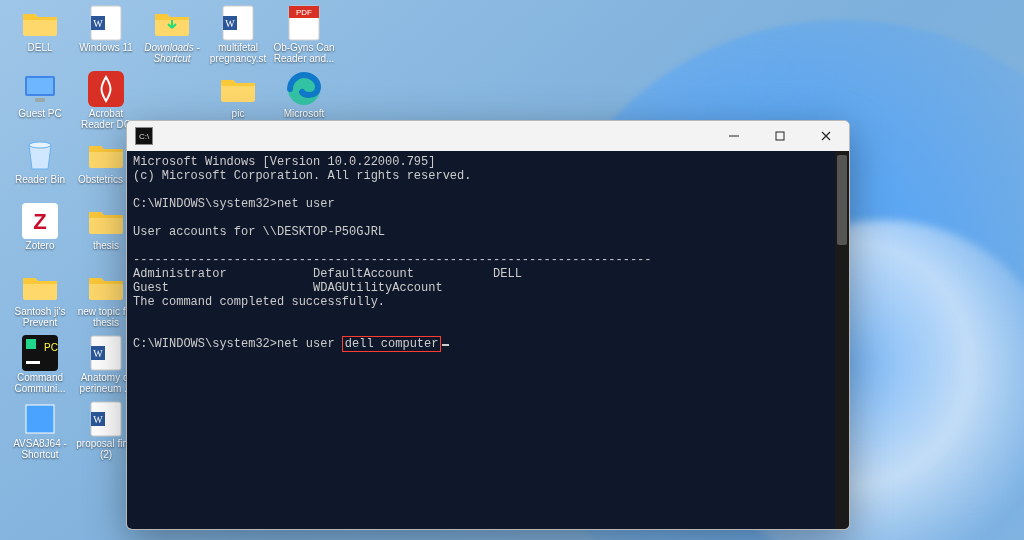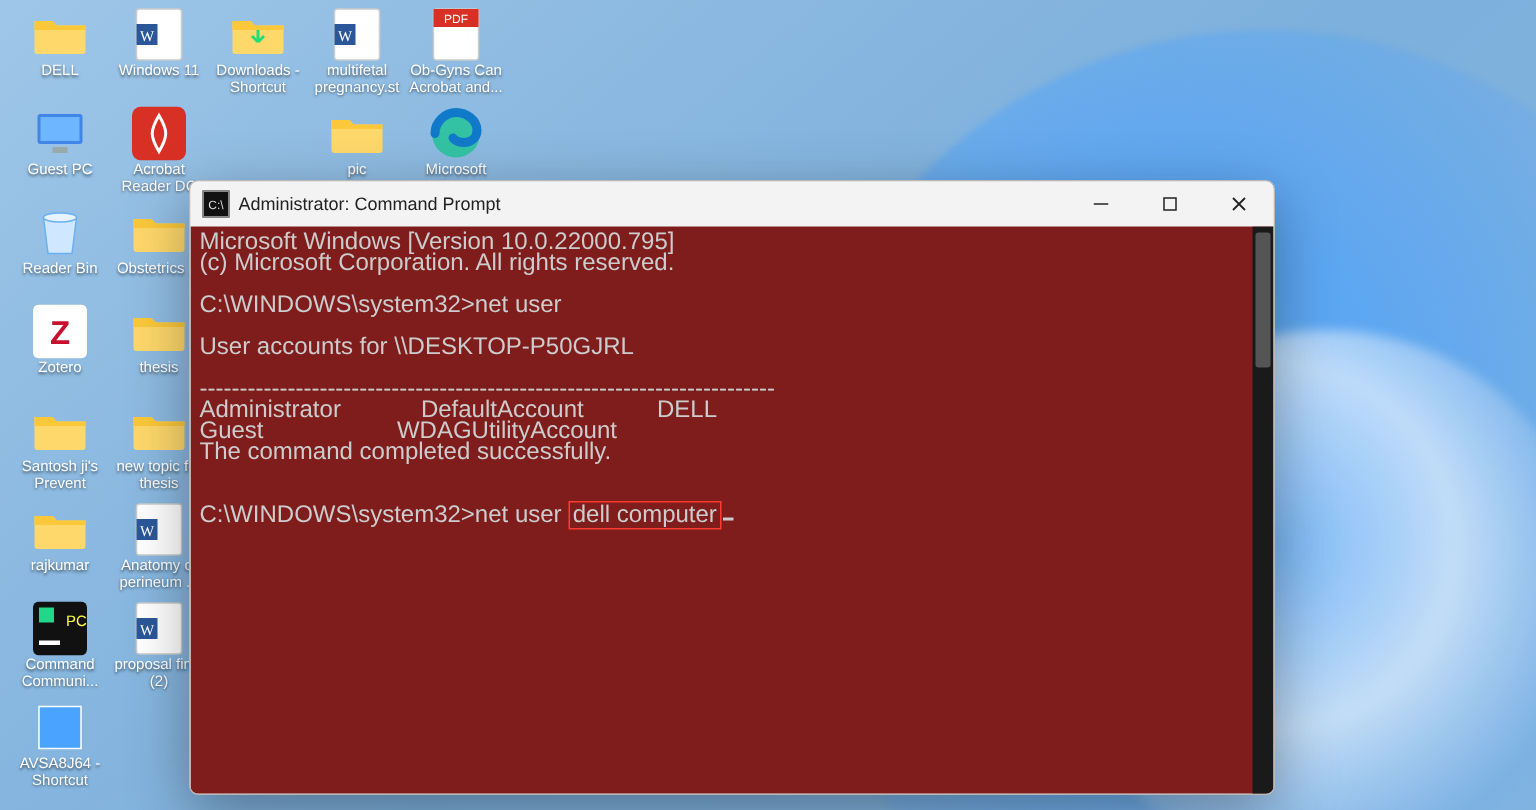--- a/index.html
+++ b/index.html
@@ -7,35 +7,35 @@
   
   .bloom{position:absolute;right:-140px;bottom:-120px;width:640px;height:640px;border-radius:50%;
          background:radial-gradient(circle at 40% 40%,#5FA9F4 0%,#5CA6F2 25%,rgba(92,166,242,0) 70%);
          filter:blur(2px);pointer-events:none;}
   .bloom2{position:absolute;right:-40px;bottom:-40px;width:360px;height:360px;border-radius:50%;
           background:radial-gradient(circle at 40% 40%,#7CB8F6 0%,rgba(255,255,255,.6) 40%,rgba(124,184,246,0) 72%);
           filter:blur(4px);pointer-events:none;}
   
   .icons{position:absolute;left:8px;top:4px;}
   .col{position:absolute;top:0;width:64px;}
-  .col.c0{left:0;} .col.c1{left:66px;} .col.c2{left:132px;} .col.c3{left:198px;} .col.c4{left:264px;}
+  .col.c0{left:0;} .col.c1{left:66px;} .col.c2{left:132px;font-style:italic;} .col.c3{left:198px;} .col.c4{left:264px;}
   .dicon{width:64px;height:66px;display:flex;flex-direction:column;align-items:center;justify-content:flex-start;
          margin-bottom:0px;cursor:default;}
   .dicon .glyph{width:38px;height:38px;display:flex;align-items:center;justify-content:center;}
   .dicon .lbl{color:#fff;font-size:10px;line-height:11px;text-align:center;text-shadow:0 1px 2px rgba(0,0,0,.6);
               max-width:64px;word-break:break-word;white-space:pre-line;}
   
   
   .window{position:absolute;left:126px;top:120px;width:722px;height:408px;background:#fff;
           box-shadow:0 12px 40px rgba(0,0,0,.35);border-radius:6px;overflow:hidden;border:1px solid #b9b9b9;}
   .titlebar{height:30px;background:#f3f3f3;display:flex;align-items:center;padding-left:8px;font-size:12px;color:#222;}
   .titlebar .tico{width:16px;height:16px;background:#111;border:1px solid #888;margin-right:6px;position:relative;font-size:8px;color:#ddd;display:flex;align-items:center;justify-content:center;}
   .titlebar .spacer{flex:1;}
   .titlebar .wbtn{width:46px;height:30px;display:flex;align-items:center;justify-content:center;color:#222;}
-  .term{height:378px;background:#7f1d1d;color:#ccc;font-family:Liberation Sans, sans-serif;font-size:16px;line-height:14px;
+  .term{height:378px;background:#0f172a;color:#ccc;font-family:Liberation Mono, monospace;font-size:12px;line-height:14px;
         padding:4px 6px;white-space:pre;position:relative;overflow:hidden;}
   .term .scrollbar{position:absolute;right:0;top:0;bottom:0;width:14px;background:#1a1a1a;}
   .term .thumb{position:absolute;right:2px;top:4px;width:10px;height:90px;background:#555;border-radius:2px;}
   .hl{border:1px solid #ff3b30;padding:0 2px;}
   .cursor{display:inline-block;width:7px;height:2px;background:#ccc;vertical-align:baseline;margin-left:1px;position:relative;top:-1px;}
 </style>
 </head>
 <body>
 
 <div class="desktop">
@@ -86,29 +86,20 @@
           <div class="glyph">
             <svg width="38" height="30" viewBox="0 0 38 30">
               <path d="M2 6h12l3 3h19v17a2 2 0 0 1-2 2H4a2 2 0 0 1-2-2z" fill="#FFD86B"></path>
               <path d="M2 6h12l3 3h19v3H2z" fill="#FBC83A"></path>
             </svg>
           </div>
           <div class="lbl">Santosh ji's Prevent</div>
         </div>
         <div class="dicon">
           <div class="glyph">
-            <svg width="38" height="30" viewBox="0 0 38 30">
-              <path d="M2 6h12l3 3h19v17a2 2 0 0 1-2 2H4a2 2 0 0 1-2-2z" fill="#FFD86B"></path>
-              <path d="M2 6h12l3 3h19v3H2z" fill="#FBC83A"></path>
-            </svg>
-          </div>
-          <div class="lbl">rajkumar</div>
-        </div>
-        <div class="dicon">
-          <div class="glyph">
             <svg width="36" height="36" viewBox="0 0 36 36">
               <rect width="36" height="36" rx="4" fill="#111"></rect>
               <rect x="4" y="4" width="10" height="10" fill="#21D789"></rect>
               <rect x="4" y="26" width="14" height="3" fill="#fff"></rect>
               <text x="22" y="16" font-size="10" fill="#FCF84A">PC</text>
             </svg>
           </div>
           <div class="lbl">Command Communi...</div>
         </div>
         <div class="dicon">
@@ -227,38 +218,37 @@
       </div>
       <div class="col c4">
         <div class="dicon">
           <div class="glyph">
             <svg width="34" height="38" viewBox="0 0 34 38">
               <rect x="2" y="2" width="30" height="34" rx="2" fill="#fff" stroke="#ccc"></rect>
               <rect x="2" y="2" width="30" height="12" fill="#D93025"></rect>
               <text x="17" y="11" font-size="8" fill="#fff" text-anchor="middle">PDF</text>
             </svg>
           </div>
-          <div class="lbl">Ob-Gyns Can Acrobat and...</div>
+          <div class="lbl">Ob-Gyns Can Reader and...</div>
         </div>
         <div class="dicon">
           <div class="glyph">
             <svg width="36" height="36" viewBox="0 0 36 36">
               <circle cx="18" cy="18" r="16" fill="#34C2A4"></circle>
               <path d="M4 18c0-8 7-14 14-14s14 5 14 12c0 5-4 8-9 8c-5 0-7-3-7-3" fill="none" stroke="#1179C9" stroke-width="6" stroke-linecap="round"></path>
             </svg>
           </div>
           <div class="lbl">Microsoft Edge</div>
         </div>
       </div>
     </div>
 
   <div class="window">
     <div class="titlebar">
       <div class="tico">C:\</div>
-      <span>Administrator: Command Prompt</span>
       <div class="spacer"></div>
       <div class="wbtn" title="Minimize">
         <svg width="10" height="10" viewBox="0 0 10 10">
             <path d="M0 5 H10" stroke="#222" stroke-width="1"></path>
           </svg>
       </div>
       <div class="wbtn" title="Maximize">
         <svg width="10" height="10" viewBox="0 0 10 10">
             <rect x="1" y="1" width="8" height="8" fill="none" stroke="#222" stroke-width="1"></rect>
           </svg>

